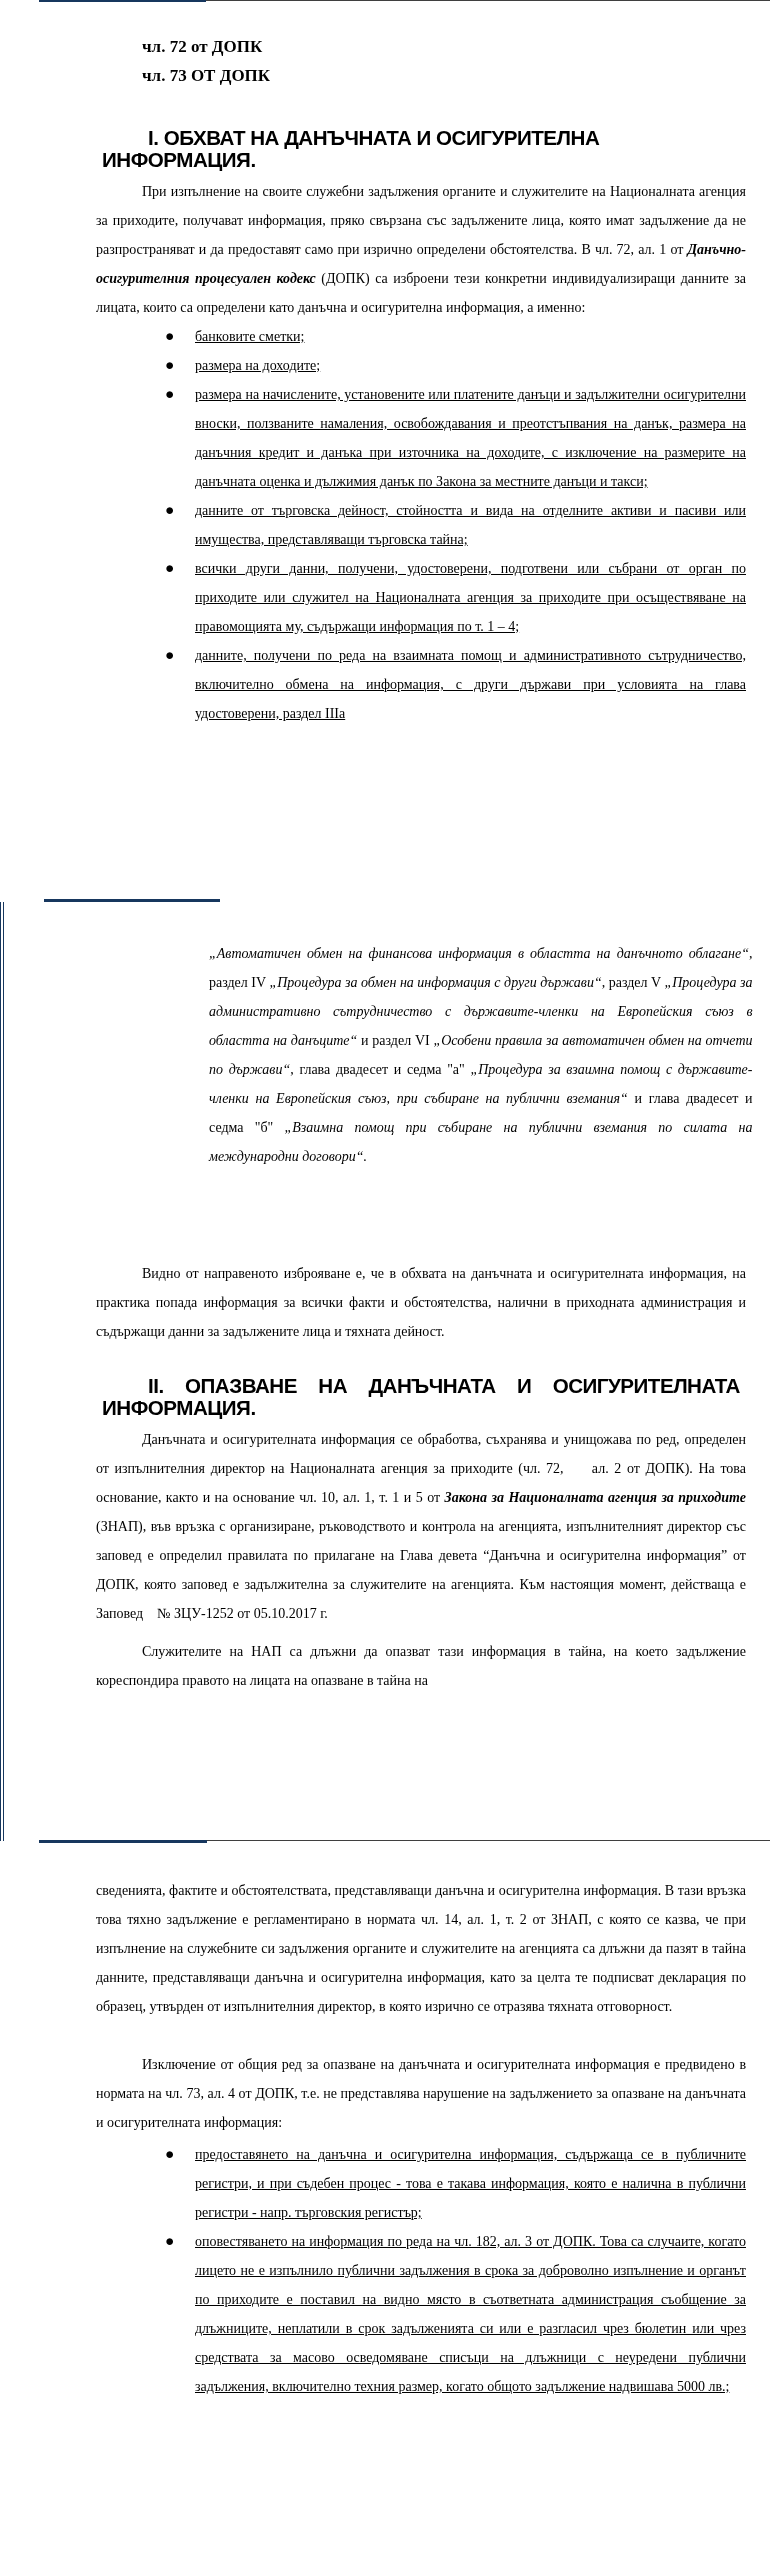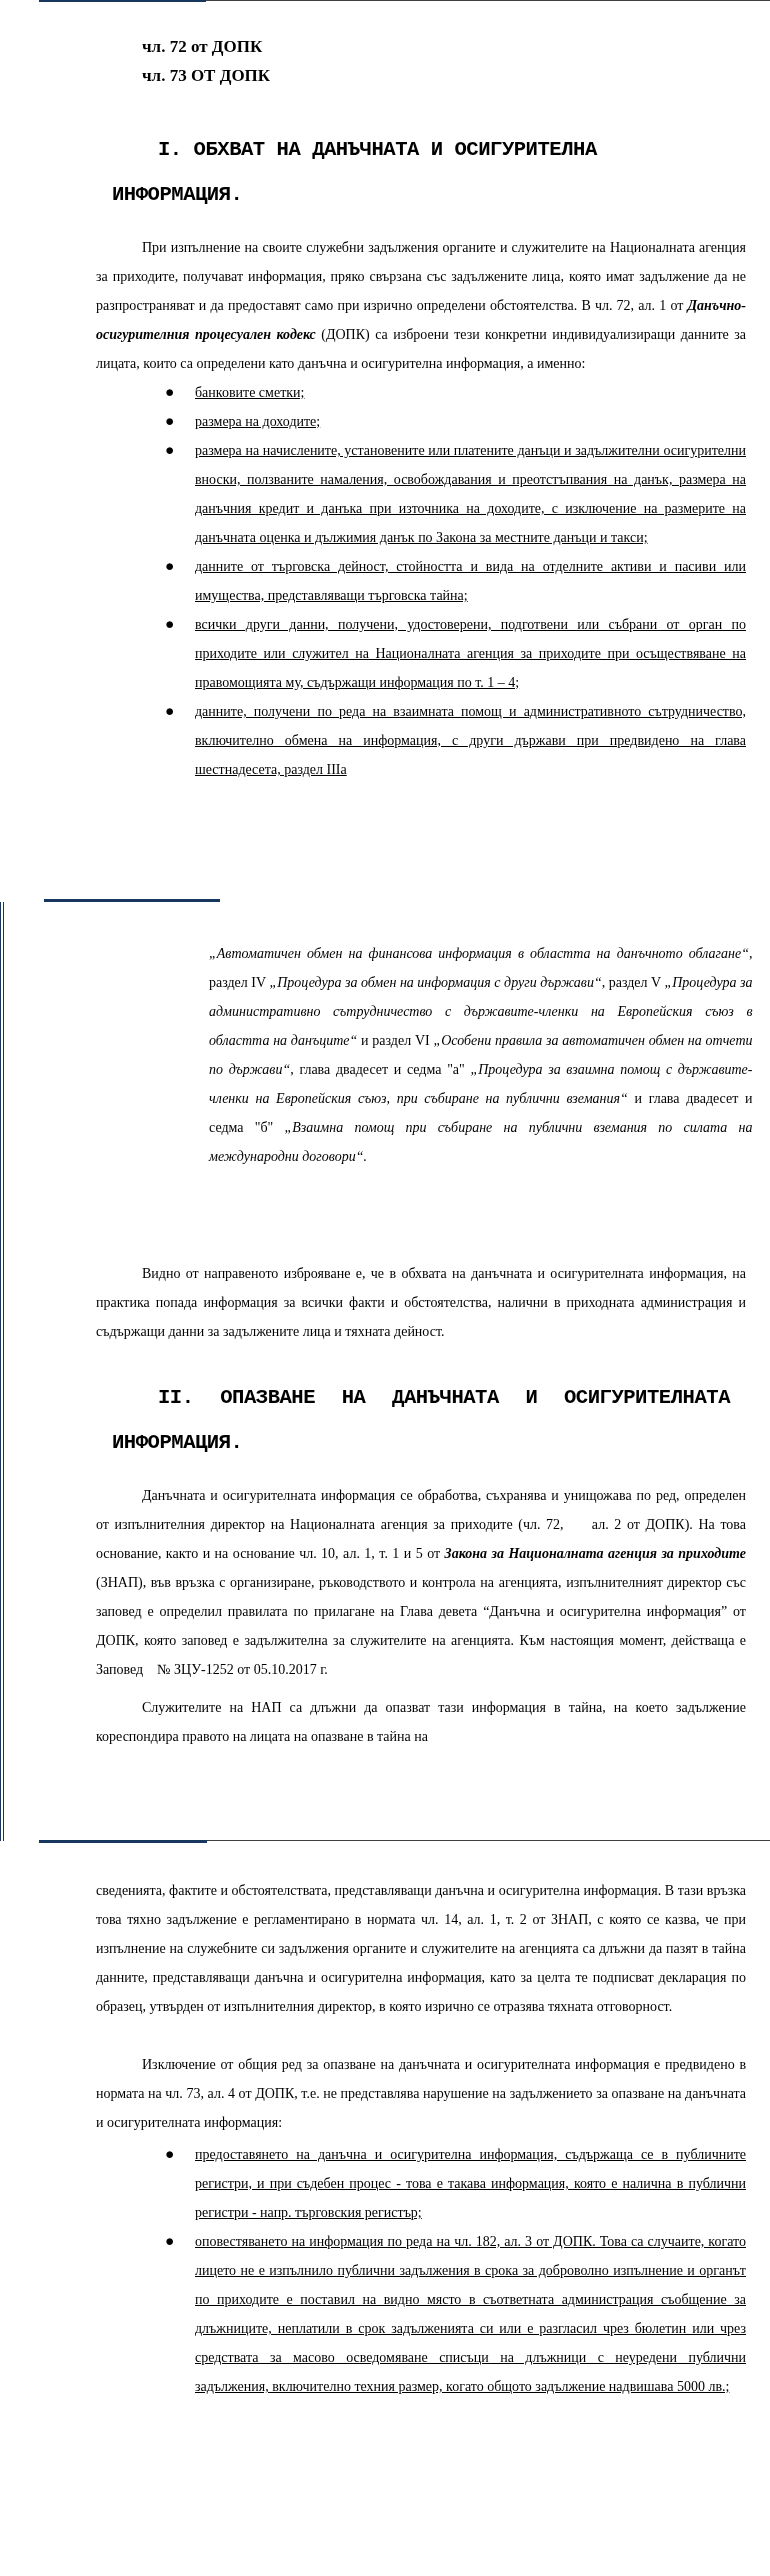--- a/index.html
+++ b/index.html
@@ -8,22 +8,22 @@
   
   .rule-navy{position:absolute;background:#17375E;}
   .rule-hair{position:absolute;background:#3F3F3F;}
   .left-double-bar{position:absolute;left:0;width:3.6px;box-sizing:border-box;
                    border-left:1.5px solid #17375E;border-right:1.5px solid #17375E;background:transparent;}
   
   .sec{position:absolute;left:0;right:0;padding:0 25px 0 96px;}
   p{margin:0;font-size:14px;line-height:29px;text-align:justify;}
   .indent{text-indent:46px;}
   .title{font-weight:bold;text-indent:46px;text-align:left;font-size:17px;}
-  h1,h2{margin:16px;font-family:Liberation Mono, monospace;font-weight:700;
-        font-size:20.6px;line-height:45px;letter-spacing:-0.5px;text-align:justify;}
+  h1,h2{margin:6px;font-family:Liberation Sans, sans-serif;font-weight:700;
+        font-size:20.6px;line-height:22px;letter-spacing:-0.5px;text-align:justify;}
   h1{text-indent:46px;text-align:left;}
   h2{text-indent:46px;}
   .run-bi{font-weight:bold;font-style:italic;}
   .run-i{font-style:italic;}
   .quote{position:absolute;left:209px;right:18.5px;}
   .quote p{text-align:justify;}
   .li{position:relative;margin-left:99px;}
   .li .marker{position:absolute;left:-30px;top:-1.5px;font-size:15.5px;line-height:29px;}
   .li p{text-align:justify;text-decoration:underline;}
 </style>
@@ -64,21 +64,21 @@
     <div class="li">
       <span class="marker">●</span>
       <p>данните от търговска дейност, стойността и вида на отделните активи и пасиви или имущества, представляващи търговска тайна;</p>
     </div>
     <div class="li">
       <span class="marker">●</span>
       <p>всички други данни, получени, удостоверени, подготвени или събрани от орган по приходите или служител на Националната агенция за приходите при осъществяване на правомощията му, съдържащи информация по т. 1 – 4;</p>
     </div>
     <div class="li">
       <span class="marker">●</span>
-      <p>данните, получени по реда на взаимната помощ и административното сътрудничество, включително обмена на информация, с други държави при предвидено на глава шестнадесета, раздел IIIа</p>
+      <p>данните, получени по реда на взаимната помощ и административното сътрудничество, включително обмена на информация, с други държави при условията на глава удостоверени, раздел IIIа</p>
     </div>
   </div>
 
   <div class="quote" style="top:939px;">
     <p><span class="run-i">„Автоматичен обмен на финансова информация в областта на данъчното облагане“</span><span>, раздел IV </span><span class="run-i">„Процедура за обмен на информация с други държави“</span><span>, раздел V </span><span class="run-i">„Процедура за административно сътрудничество с държавите-членки на Европейския съюз в областта на данъците“</span><span>  и раздел VI </span><span class="run-i">„Особени правила за автоматичен обмен на отчети по държави“</span><span>, глава двадесет и седма "а" </span><span class="run-i">„Процедура за взаимна помощ с държавите-членки на Европейския съюз, при събиране на публични вземания“</span><span>  и глава двадесет и седма "б" </span><span class="run-i">„Взаимна помощ при събиране на публични вземания по силата на международни договори“.</span></p>
   </div>
 
   <div class="sec" style="top:1259px;">
     <p class="indent">Видно от направеното изброяване е, че в обхвата на данъчната и осигурителната информация, на практика попада информация за всички факти и обстоятелства, налични в приходната администрация и съдържащи данни за задължените лица и тяхната дейност.</p>
     <h2 style="margin-top:29px;">II. ОПАЗВАНЕ НА ДАНЪЧНАТА И ОСИГУРИТЕЛНАТА ИНФОРМАЦИЯ.</h2>

